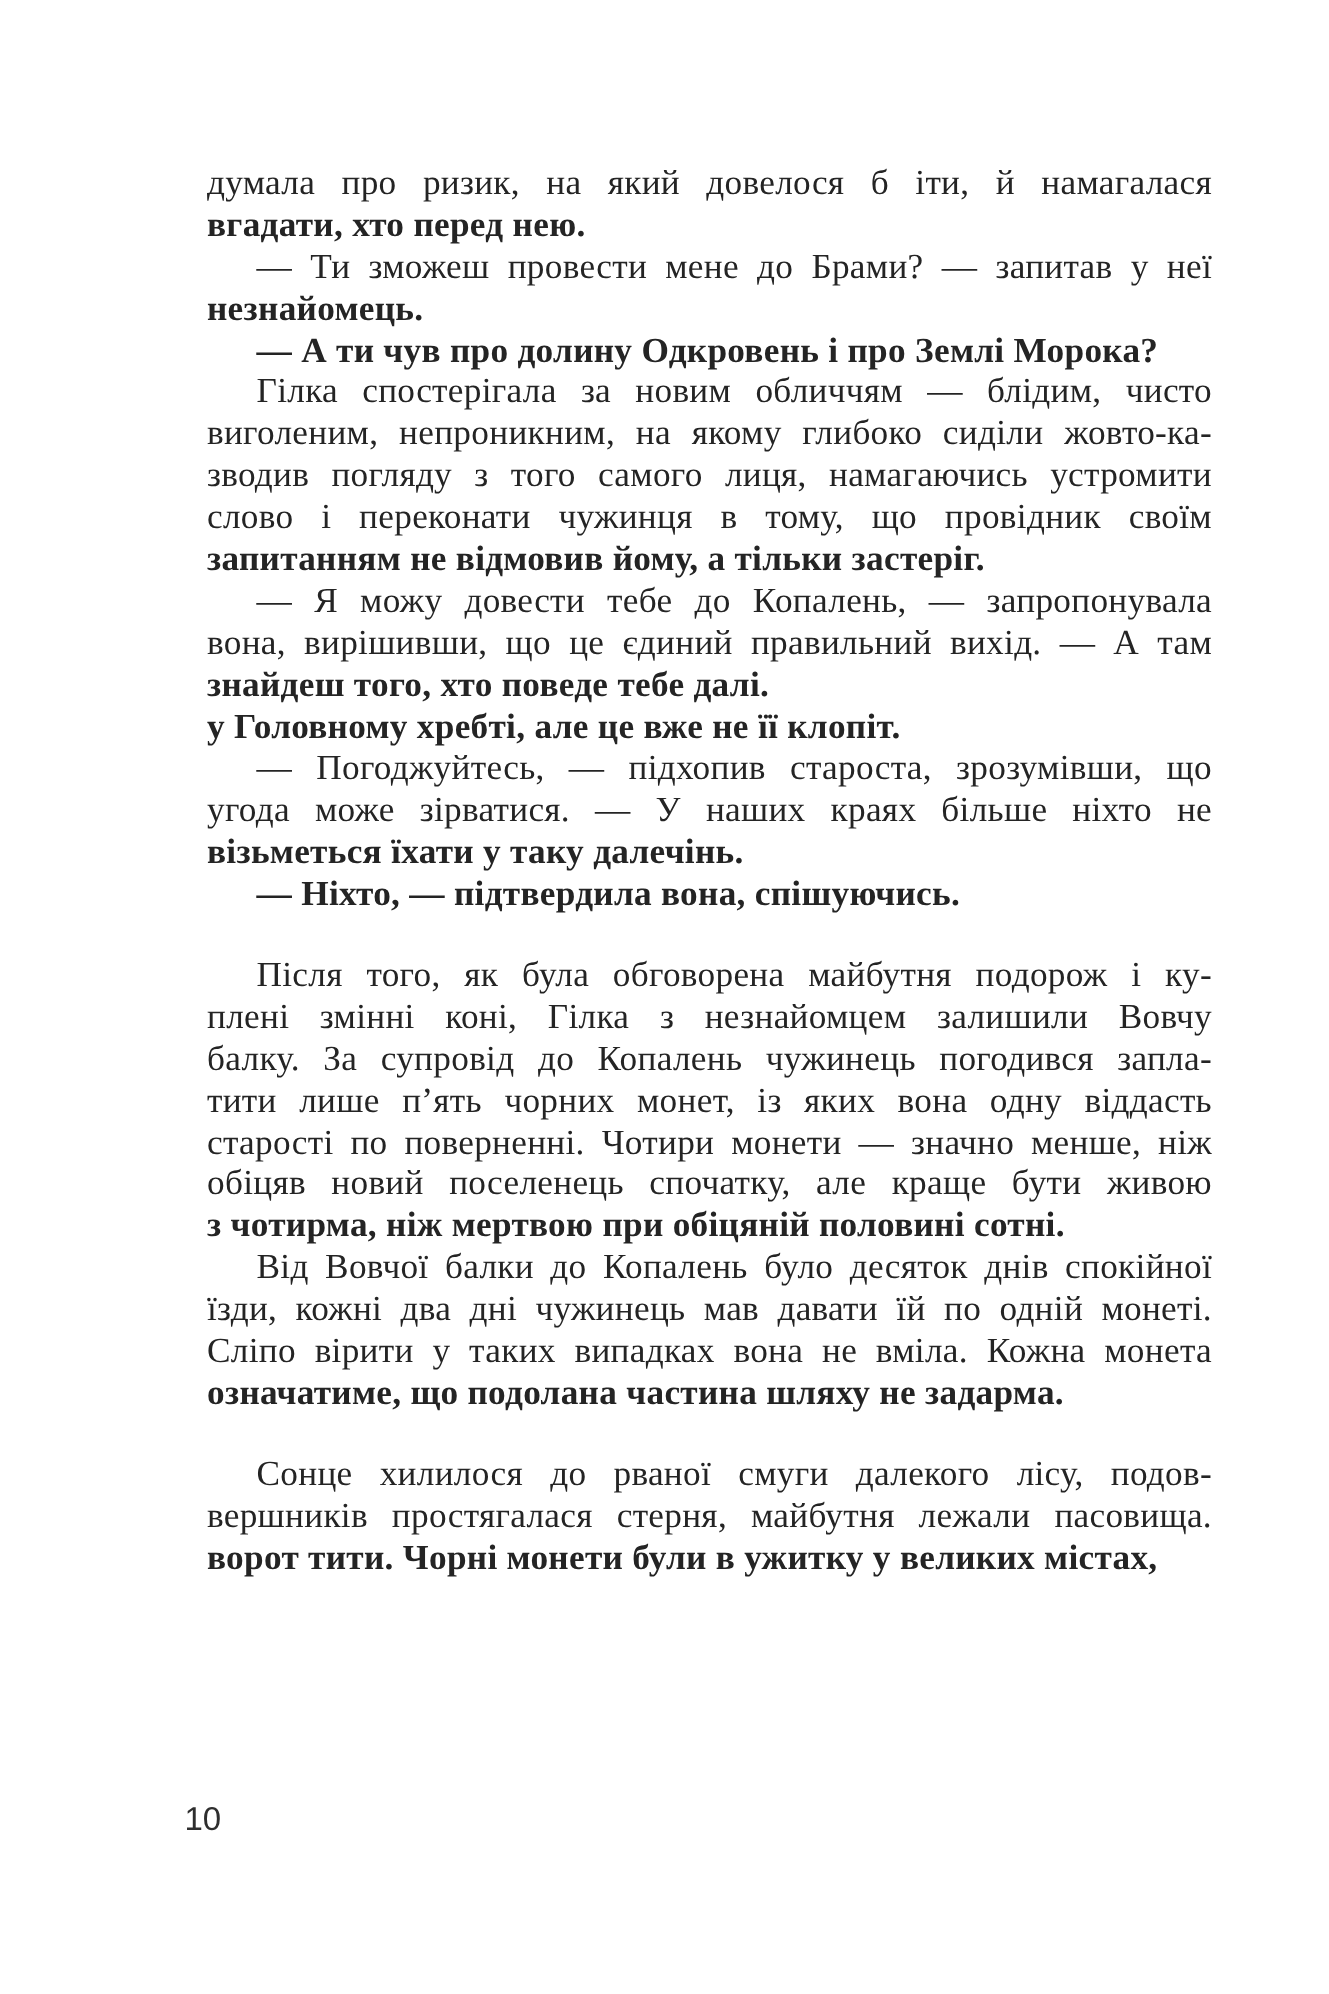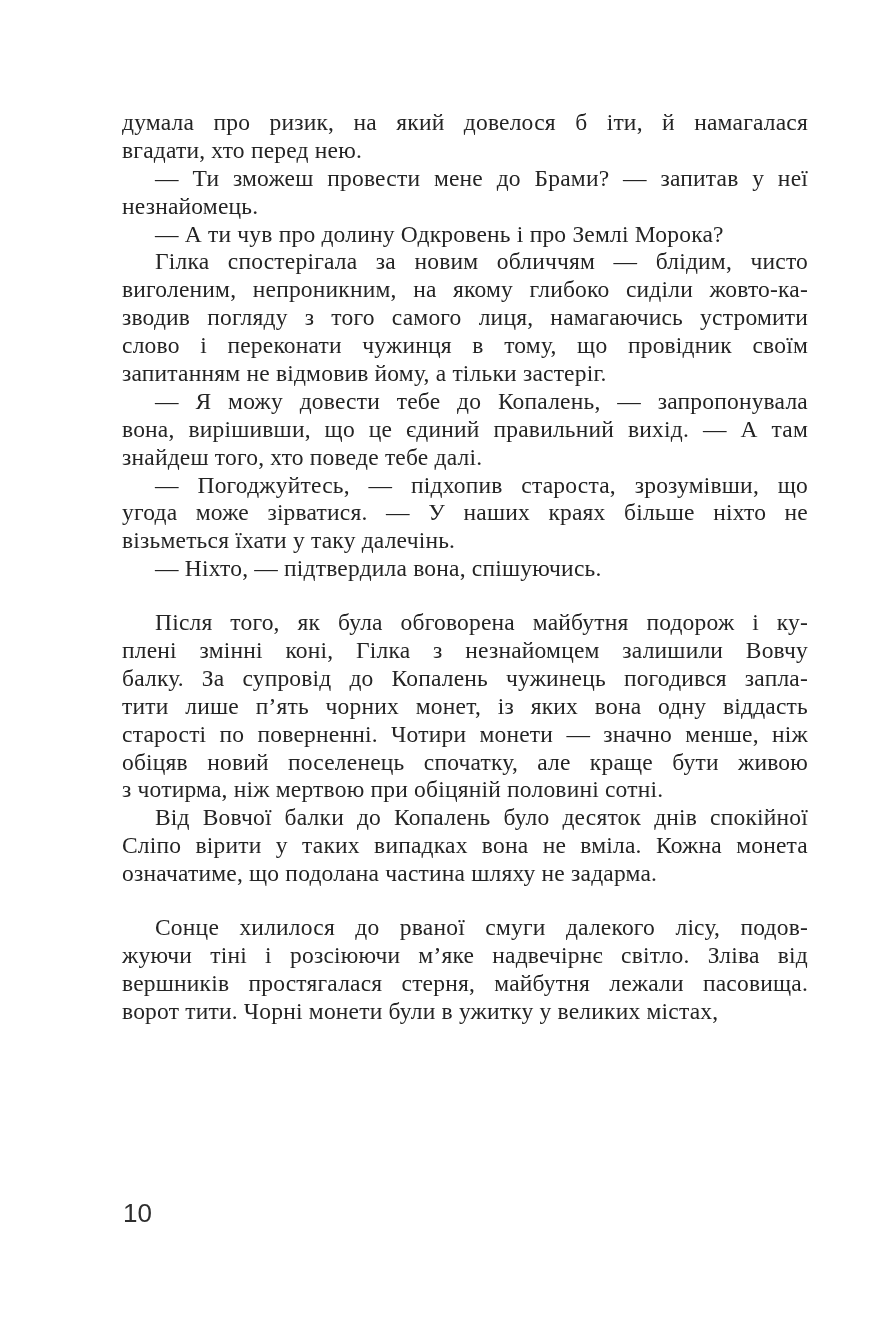--- a/index.html
+++ b/index.html
@@ -35,34 +35,36 @@
   .para.gap {
     margin-top: 26px;
   }
   .line {
     height: 27.9px;
     line-height: 27.9px;
     text-align: justify;
     
     text-align-last: justify;
     white-space: normal;
+    margin-left: 16px;
   }
   .line.last {
     text-align: left;
     text-align-last: left;
+    font-weight: bold;
   }
   .line.indent {
     text-indent: 33px;
   }
   .folio {
     position: absolute;
     left: 123px;
     top: 1201px;
     font-family: "Liberation Sans", "DejaVu Sans", sans-serif;
-    font-size: 26px;
+    font-size: 22px;
     line-height: 24px;
     color: var(--folio-color, #2e2e2e);
   }
 </style>
 </head>
 <body>
 
 <div class="page">
   <div class="text-block" id="text-block">
       <div class="para">
@@ -82,44 +84,45 @@
         <div class="line">зводив погляду з того самого лиця, намагаючись устромити</div>
         <div class="line">слово і переконати чужинця в тому, що провідник своїм</div>
         <div class="line last">запитанням не відмовив йому, а тільки застеріг.</div>
       </div>
       <div class="para">
         <div class="line indent">— Я можу довести тебе до Копалень, — запропонувала</div>
         <div class="line">вона, вирішивши, що це єдиний правильний вихід. — А там</div>
         <div class="line last">знайдеш того, хто поведе тебе далі.</div>
       </div>
       <div class="para">
+        <div class="line last">у Головному хребті, але це вже не її клопіт.</div>
       </div>
       <div class="para">
         <div class="line indent">— Погоджуйтесь, — підхопив староста, зрозумівши, що</div>
         <div class="line">угода може зірватися. — У наших краях більше ніхто не</div>
         <div class="line last">візьметься їхати у таку далечінь.</div>
       </div>
       <div class="para">
         <div class="line last indent">— Ніхто, — підтвердила вона, спішуючись.</div>
       </div>
       <div class="para gap">
         <div class="line indent">Після того, як була обговорена майбутня подорож і ку-</div>
         <div class="line">плені змінні коні, Гілка з незнайомцем залишили Вовчу</div>
         <div class="line">балку. За супровід до Копалень чужинець погодився запла-</div>
         <div class="line">тити лише п’ять чорних монет, із яких вона одну віддасть</div>
         <div class="line">старості по поверненні. Чотири монети — значно менше, ніж</div>
         <div class="line">обіцяв новий поселенець спочатку, але краще бути живою</div>
         <div class="line last">з чотирма, ніж мертвою при обіцяній половині сотні.</div>
       </div>
       <div class="para">
         <div class="line indent">Від Вовчої балки до Копалень було десяток днів спокійної</div>
+        <div class="line">їзди, кожні два дні чужинець мав давати їй по одній монеті.</div>
         <div class="line">Сліпо вірити у таких випадках вона не вміла. Кожна монета</div>
         <div class="line last">означатиме, що подолана частина шляху не задарма.</div>
       </div>
       <div class="para gap">
         <div class="line indent">Сонце хилилося до рваної смуги далекого лісу, подов-</div>
-        <div class="line">жуючи тіні і розсіюючи м’яке надвечірнє світло. Зліва від</div>
         <div class="line">вершників простягалася стерня, майбутня лежали пасовища.</div>
         <div class="line last">ворот тити. Чорні монети були в ужитку у великих містах,</div>
       </div>
     </div>
   <div class="folio">10</div>
 </div>
 
 </body></html>

